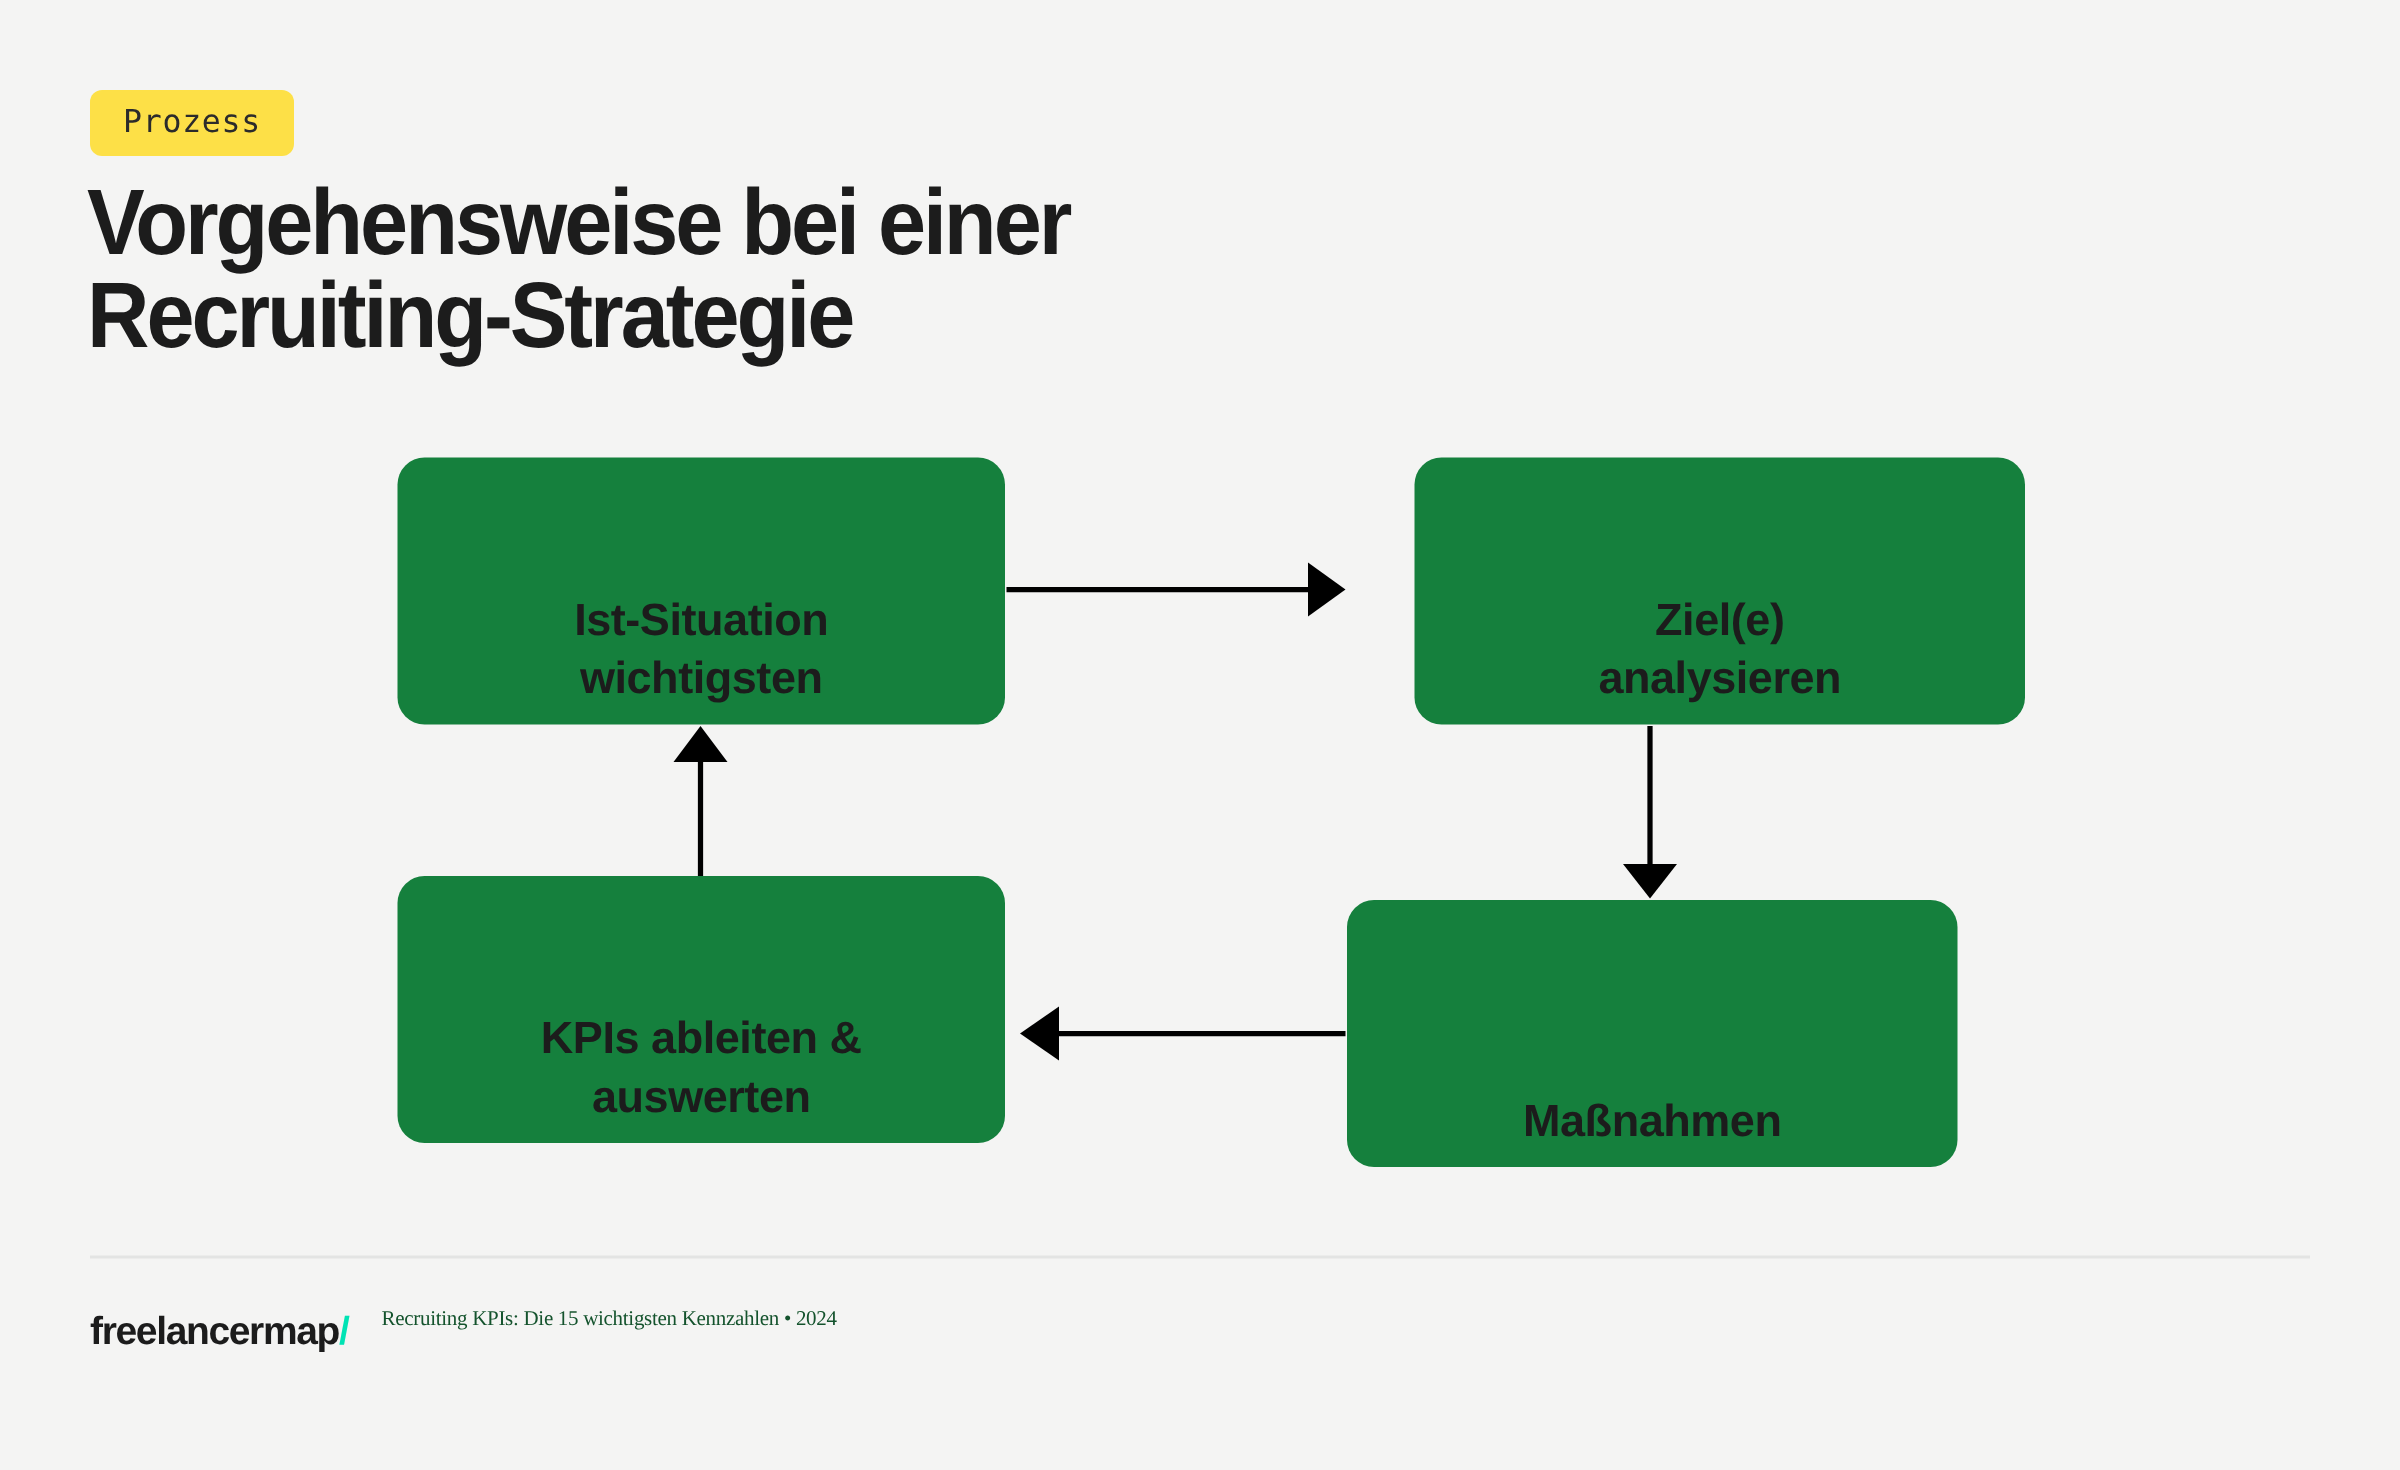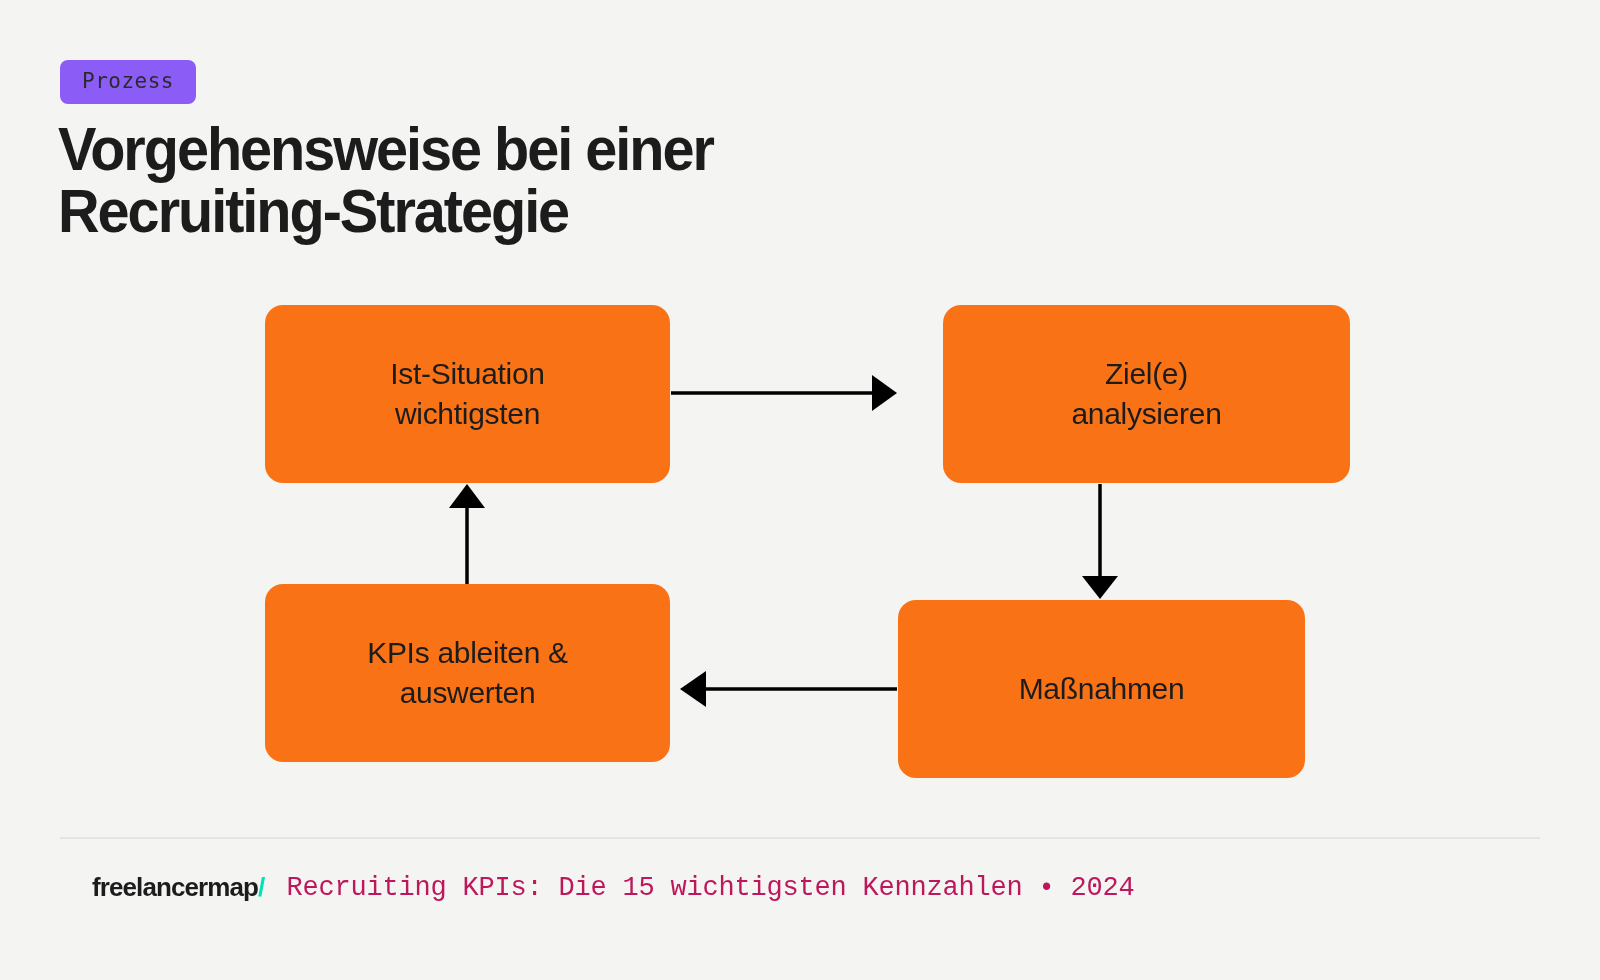--- a/index.html
+++ b/index.html
@@ -22,21 +22,21 @@
     position: relative;
     width: 1600px;
     height: 980px;
   }
 
   
   .badge {
     position: absolute;
     left: 60px;
     top: 60px;
-    background: #8b5cf6;
+    background: #fde047;
     border-radius: 8px;
     padding: 11px 22px 12px 22px;
     font-family: "DejaVu Sans Mono", "Liberation Mono", monospace;
     font-size: 21px;
     letter-spacing: 0.5px;
     color: #2b2b2b;
     line-height: 1;
   }
 
   .title {
@@ -60,29 +60,29 @@
     position: absolute;
     left: 0;
     top: 0;
     width: 1600px;
     height: 980px;
     pointer-events: none;
   }
 
   .node {
     position: absolute;
-    background: #f97316;
+    background: #15803d;
     border-radius: 18px;
     display: flex;
-    align-items: center;
+    align-items: flex-end;
     justify-content: center;
     text-align: center;
     color: #1c1c1c;
     font-size: 30px;
-    font-weight: 400;
+    font-weight: 700;
     line-height: 1.32;
     letter-spacing: -0.3px;
     padding: 10px 26px;
   }
 
   .node-topleft     { left: 265px;  top: 305px; width: 405px; height: 178px; }
   .node-topright    { left: 943px;  top: 305px; width: 407px; height: 178px; }
   .node-bottomleft  { left: 265px;  top: 584px; width: 405px; height: 178px; }
   .node-bottomright { left: 898px;  top: 600px; width: 407px; height: 178px; }
 
@@ -104,40 +104,39 @@
     width: 1480px;
     height: 2px;
     background: #e3e4e3;
   }
 
   .footer {
     position: absolute;
     left: 60px;
     top: 872px;
     display: flex;
-    align-items: flex-end;
+    align-items: flex-start;
     gap: 22px;
-    margin-left: 32px;
   }
 
   .logo {
     font-family: "Liberation Sans", sans-serif;
     font-weight: 700;
     font-size: 26px;
     letter-spacing: -0.9px;
     color: #1c1c1c;
     white-space: nowrap;
   }
   .logo .slash { color: #00e3b4; }
 
   .footer-caption {
-    font-family: Liberation Mono, monospace;
-    font-size: 27px;
+    font-family: Liberation Serif, serif;
+    font-size: 14px;
     letter-spacing: -0.2px;
-    color: #be185d;
+    color: #14532d;
     white-space: nowrap;
   }
 </style>
 </head>
 <body>
 
 <div class="slide">
 
   <div class="badge">Prozess</div>
 

